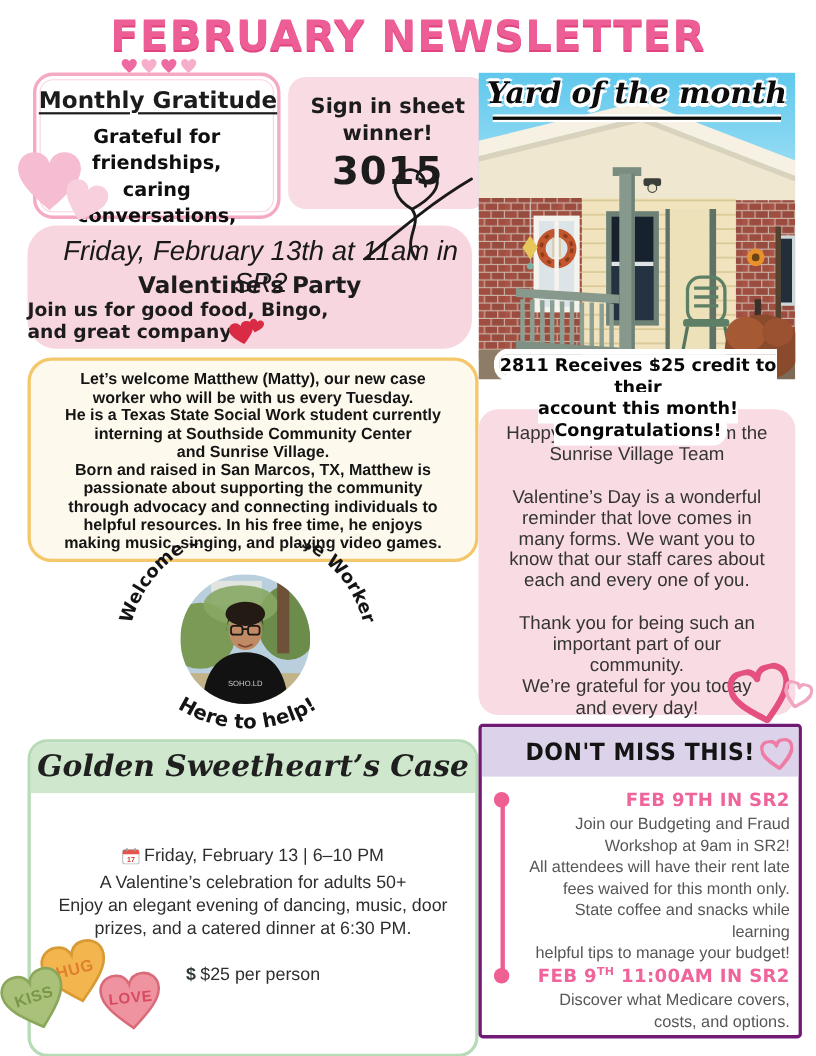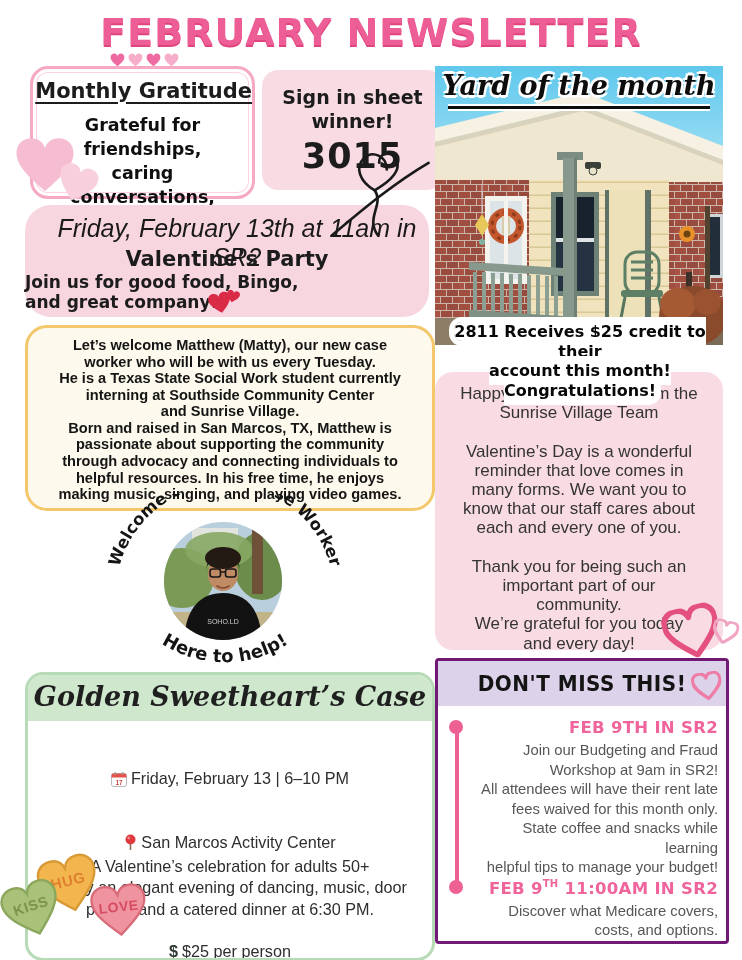--- a/index.html
+++ b/index.html
@@ -221,29 +221,20 @@
       <div class="gline">
         <span class="ic">
           <svg width="16" height="15" viewBox="0 0 16 15">
               <rect x="0.5" y="1.5" width="15" height="13" rx="2" fill="#fff" stroke="#b9b9b9"></rect>
               <path d="M0.5 3.5 a2 2 0 0 1 2-2 h11 a2 2 0 0 1 2 2 v2 h-15 Z" fill="#e5534b"></path>
               <rect x="3.5" y="0" width="1.6" height="3" rx="0.8" fill="#9c9c9c"></rect>
               <rect x="10.9" y="0" width="1.6" height="3" rx="0.8" fill="#9c9c9c"></rect>
               <text x="8" y="12.5" text-anchor="middle" font-size="6.5" font-weight="bold" fill="#d0473f" font-family="Liberation Sans, sans-serif">17</text>
             </svg>
         </span><span>Friday, February 13 | 6–10 PM</span>
-      </div>
-      <div class="gline">
-        <span class="ic">
-          <svg width="13" height="17" viewBox="0 0 13 17">
-              <line x1="6.5" y1="9" x2="6.5" y2="16" stroke="#8a6d5c" stroke-width="1.6"></line>
-              <circle cx="6.5" cy="5.5" r="5" fill="#e0393e"></circle>
-              <circle cx="4.8" cy="4" r="1.4" fill="#f08a8d"></circle>
-            </svg>
-        </span><span>San Marcos Activity Center</span>
       </div>
       <div class="gline"><span>A Valentine’s celebration for adults 50+</span></div>
       <div class="gline"><span class="preline">Enjoy an elegant evening of dancing, music, door
 prizes, and a catered dinner at 6:30 PM.</span></div>
       <div class="gline">
         <span class="dollar-ic">$</span><span>$25 per person</span>
       </div>
 
     </div>
   </div>

